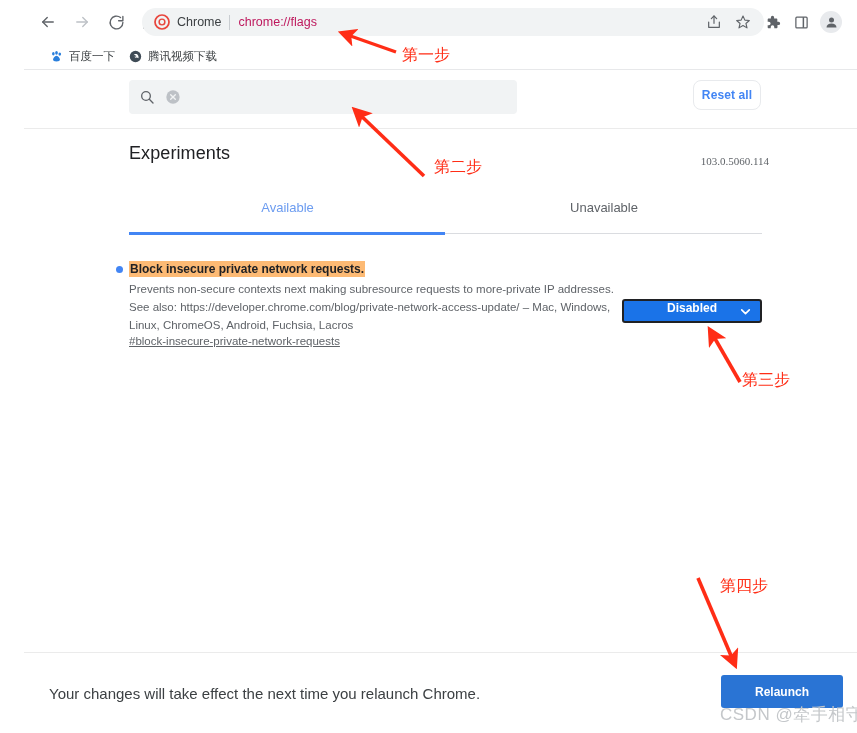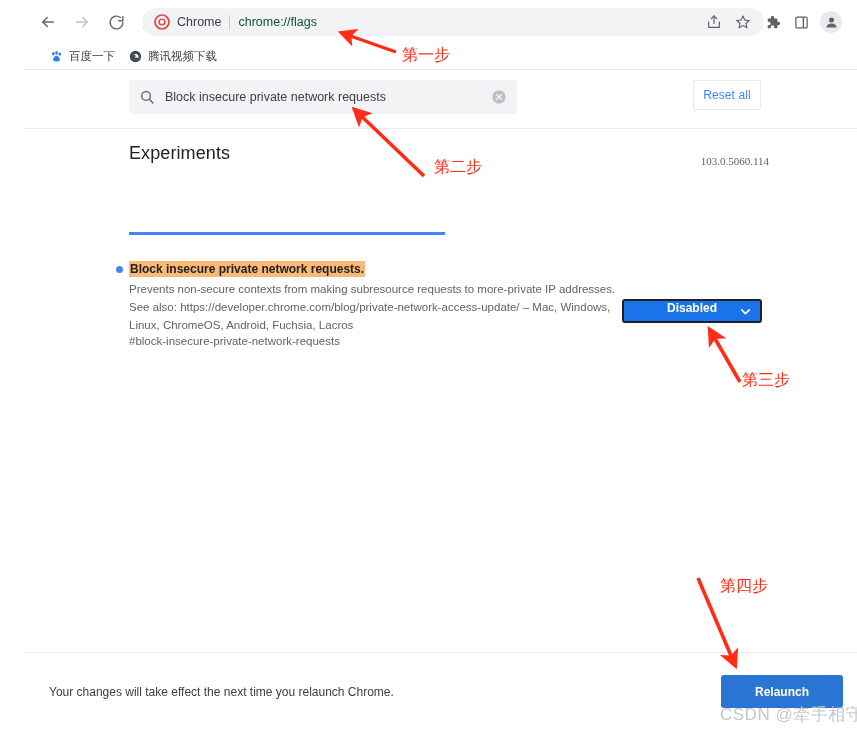--- a/index.html
+++ b/index.html
@@ -31,21 +31,21 @@
     background: #f1f3f4; border-radius: 14px;
     display: flex; align-items: center; padding: 0 12px;
   }
   .omni-chrome-icon { width: 16px; height: 16px; margin-right: 7px; flex: none; }
   .omni-label {
     font-size: 12.5px; color: #3c4043; white-space: nowrap;
   }
   .omni-sep {
     width: 1px; height: 15px; background: #c9cdd1; margin: 0 8px; flex: none;
   }
-  .omni-url { font-size: 12.5px; color: #14532d; white-space: nowrap; }
+  .omni-url { font-size: 12.5px; color: #be185d; white-space: nowrap; }
 
   .toolbar-icons {
     position: absolute; right: 6px; top: 8px; height: 28px;
     display: flex; align-items: center; gap: 1px;
   }
   .tb-icon {
     width: 28px; height: 28px; display: flex; align-items: center; justify-content: center;
     color: #5f6368; border-radius: 50%;
   }
   .tb-icon.profile { background: #e8eaed; width: 22px; height: 22px; margin: 0 4px; }
@@ -77,23 +77,23 @@
   }
   .flags-search .s-ico { width: 16px; height: 16px; color: #5f6368; flex: none; margin-right: 10px; }
   .flags-search .s-val {
     flex: 1; font-size: 12.5px; color: #3c4043; white-space: nowrap; overflow: hidden;
   }
   .flags-search .s-clear {
     width: 16px; height: 16px; flex: none; color: #bdc1c6;
   }
   .reset-all {
     position: absolute; left: 669px; top: 0px; width: 68px; height: 30px;
-    border: 1px solid #e8eaed; border-radius: 1px; background: #fff;
+    border: 1px solid #e8eaed; border-radius: 8px; background: #fff;
     display: flex; align-items: center; justify-content: center;
-    font-size: 12px; font-weight: normal; color: #4285f4; letter-spacing: .1px;
+    font-size: 12px; font-weight: bold; color: #4285f4; letter-spacing: .1px;
   }
   .divider-top {
     position: absolute; left: 0; top: 57px; width: 857px; height: 1px; background: #ebebeb;
   }
 
   .title-row { position: absolute; left: 105px; top: 72px; width: 640px; height: 34px; }
   .exp-title { font-size: 18px; color: #202124; font-weight: normal; letter-spacing: .1px; }
   .version {
     position: absolute; right: 0px; top: 12px; font-size: 11px; color: #5f6368; font-family: Liberation Serif, serif;
   }
@@ -121,38 +121,38 @@
     position: absolute; left: 13px; top: 0px;
     font-size: 12px; font-weight: bold; color: #202124;
     background: #fdba74; padding: 1px 1px 1px 1px; line-height: 14px;
   }
   .flag-desc {
     position: absolute; left: 13px; top: 19px; width: 500px;
     font-size: 11.5px; line-height: 18px; color: #5f6368;
   }
   .flag-anchor {
     position: absolute; left: 13px; top: 74px;
-    font-size: 11.5px; color: #5f6368; 
+    font-size: 11.5px; color: #5f6368; text-decoration: underline;
   }
   .flag-select {
     position: absolute; left: 506px; top: 38px; width: 140px; height: 24px;
     background: #1a73e8; border: 2px solid #202124; border-radius: 3px;
     display: flex; align-items: flex-start; justify-content: center;
     color: #ffffff; font-size: 12px; font-weight: bold;
   }
   .flag-select .caret {
     position: absolute; right: 8px; top: 4px; width: 13px; height: 13px; color: #fff;
   }
 
   
   .bottom-divider {
     position: absolute; left: 0; top: 581px; width: 857px; height: 1px; background: #ebebeb;
   }
   .relaunch-text {
-    position: absolute; left: 25px; top: 614px; font-size: 12px; color: #3c4043;
+    position: absolute; left: 25px; top: 614px; font-size: 15px; color: #3c4043;
   }
   .relaunch-btn {
     position: absolute; left: 697px; top: 675px; width: 122px; height: 33px;
     background: #2a74d4; border-radius: 3px;
     display: flex; align-items: center; justify-content: center;
     color: #ffffff; font-size: 12px; font-weight: bold;
   }
   .watermark {
     position: absolute; left: 696px; top: 703px;
     font-size: 17px; color: #c4c7ca; white-space: nowrap;
@@ -270,42 +270,45 @@
   </div>
 
   <div class="page">
 
     <div class="searchbar-row">
       <div class="flags-search">
         <svg class="s-ico" viewBox="0 0 24 24" fill="none" stroke="currentColor" stroke-width="2" stroke-linecap="round">
           <circle cx="10.5" cy="10.5" r="6.5"></circle>
             <line x1="15.5" y1="15.5" x2="21" y2="21"></line>
         </svg>
-        <span class="s-val" title="Search flags">Block insecure private network requests</span>
         <svg class="s-clear" viewBox="0 0 24 24">
           <circle cx="12" cy="12" r="10" fill="#bdc1c6"></circle>
           <line x1="8.5" y1="8.5" x2="15.5" y2="15.5" stroke="#f1f3f4" stroke-width="2" stroke-linecap="round"></line>
           <line x1="15.5" y1="8.5" x2="8.5" y2="15.5" stroke="#f1f3f4" stroke-width="2" stroke-linecap="round"></line>
         </svg>
       </div>
       <div class="reset-all">Reset all</div>
     </div>
     <div class="divider-top"></div>
 
     <div class="title-row">
       <span class="exp-title">Experiments</span>
       <span class="version">103.0.5060.114</span>
     </div>
 
+    <div class="tabs">
+      <div class="tab available">Available</div>
+      <div class="tab unavailable">Unavailable</div>
+    </div>
     <div class="tab-underline"></div>
 
     <div class="flag-item">
       <span class="flag-dot"></span>
       <span class="flag-name">Block insecure private network requests.</span>
-      <span class="flag-desc">Prevents non-secure contexts from making subresource requests to more-private IP addresses. See also: https://developer.chrome.com/blog/private-network-access-update/ – Mac, Windows, Linux, ChromeOS, Android, Fuchsia, Lacros</span>
+      <span class="flag-desc">Prevents non-secure contexts next making subresource requests to more-private IP addresses. See also: https://developer.chrome.com/blog/private-network-access-update/ – Mac, Windows, Linux, ChromeOS, Android, Fuchsia, Lacros</span>
       <span class="flag-anchor">#block-insecure-private-network-requests</span>
       <div class="flag-select">
         <span>Disabled</span>
         <svg class="caret" viewBox="0 0 24 24" fill="none" stroke="currentColor" stroke-width="3" stroke-linecap="round" stroke-linejoin="round">
           <polyline points="5 9 12 16 19 9"></polyline>
         </svg>
       </div>
     </div>
 
     <div class="bottom-divider"></div>

